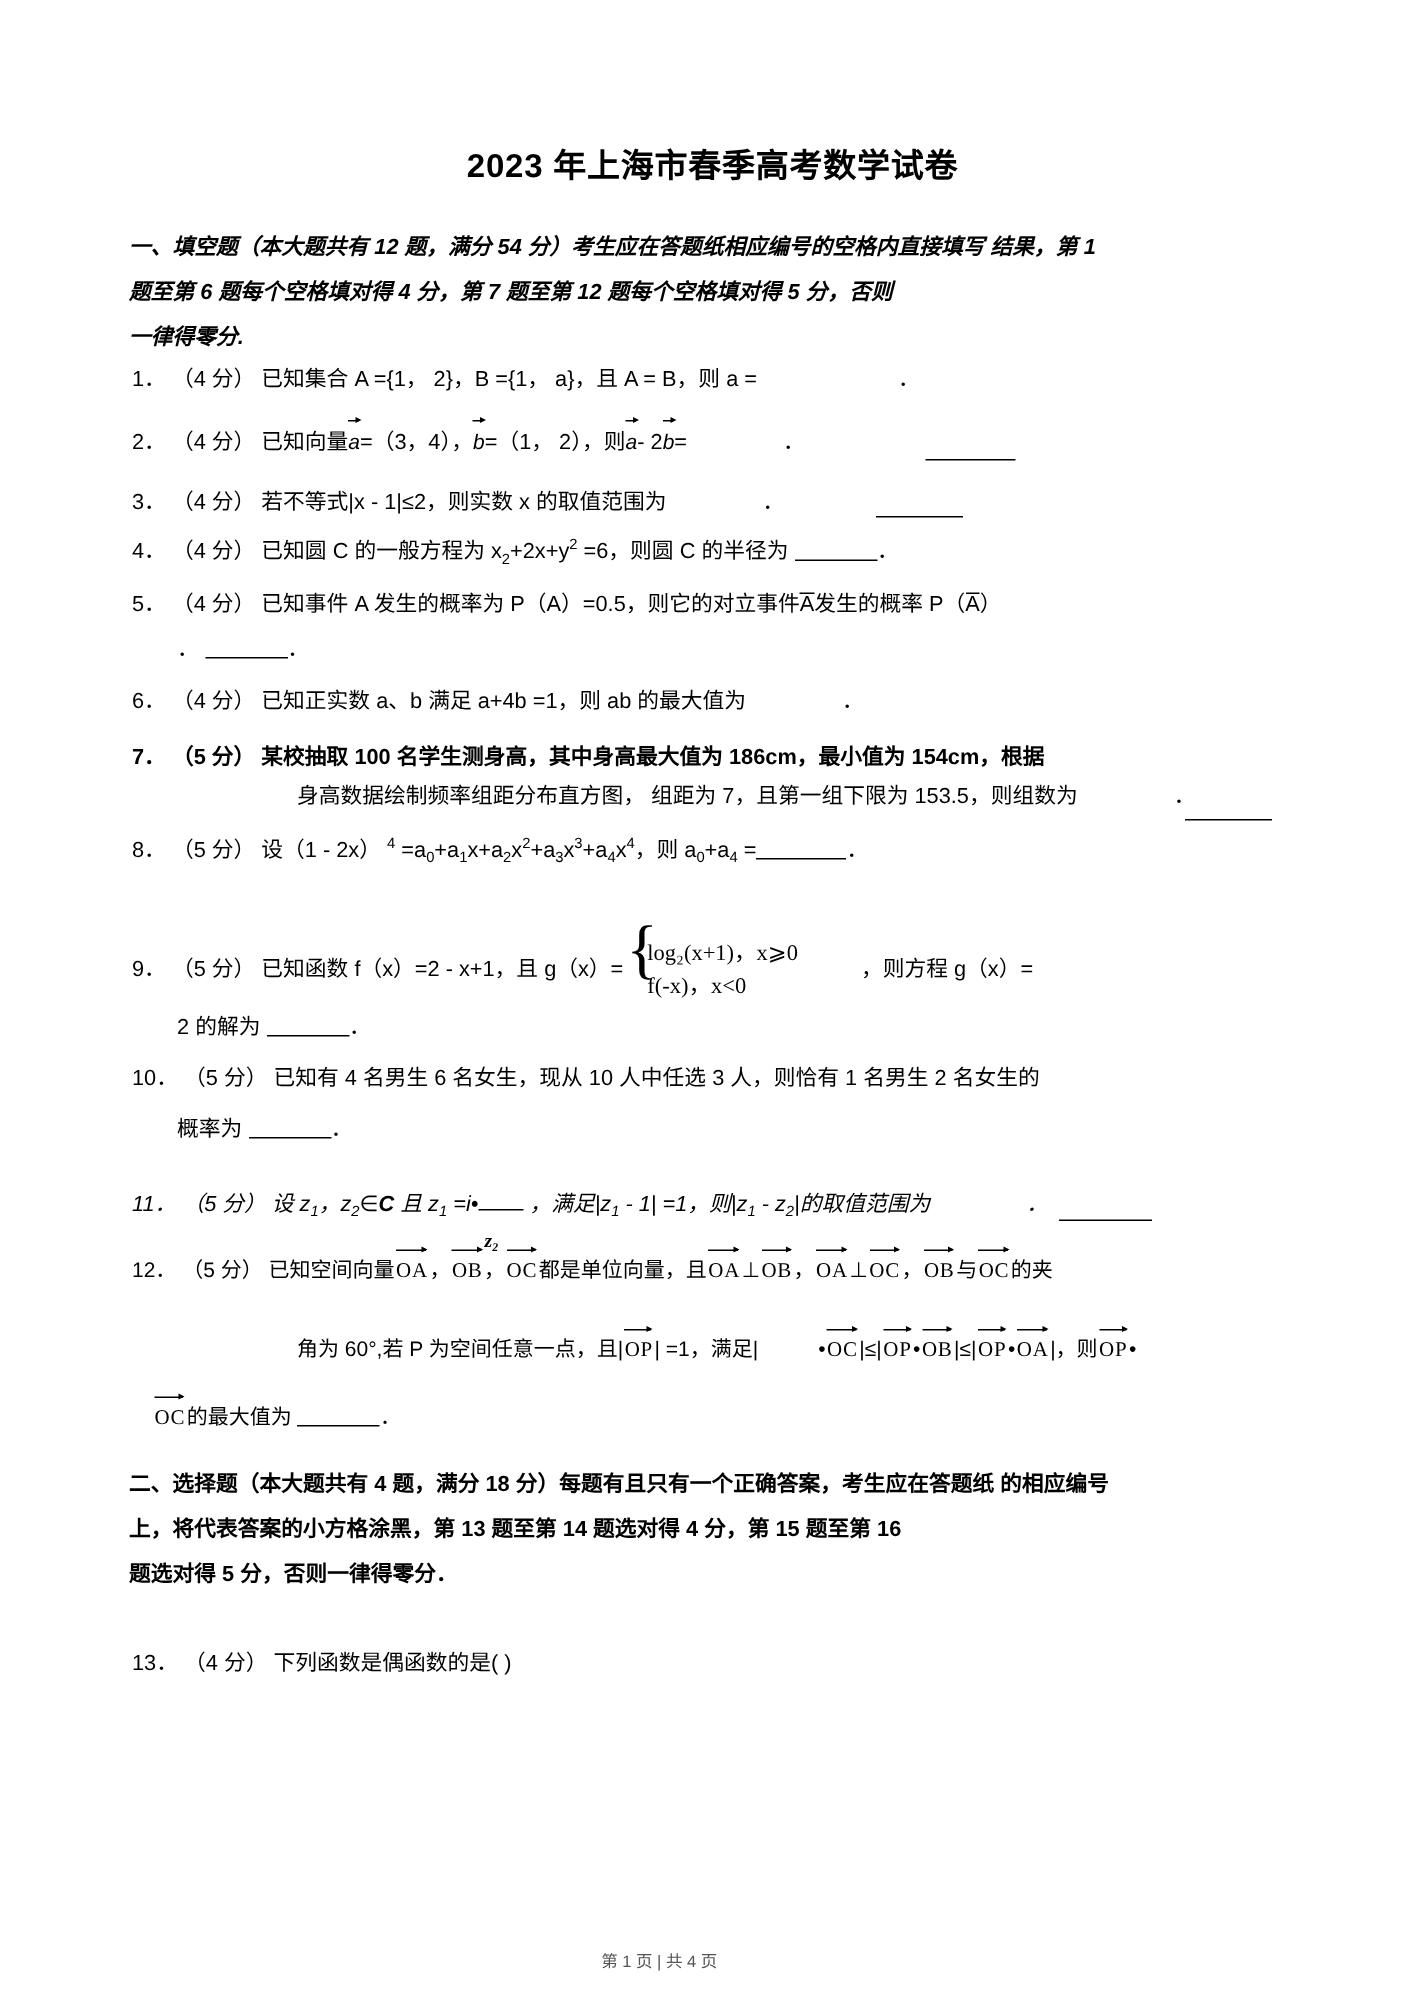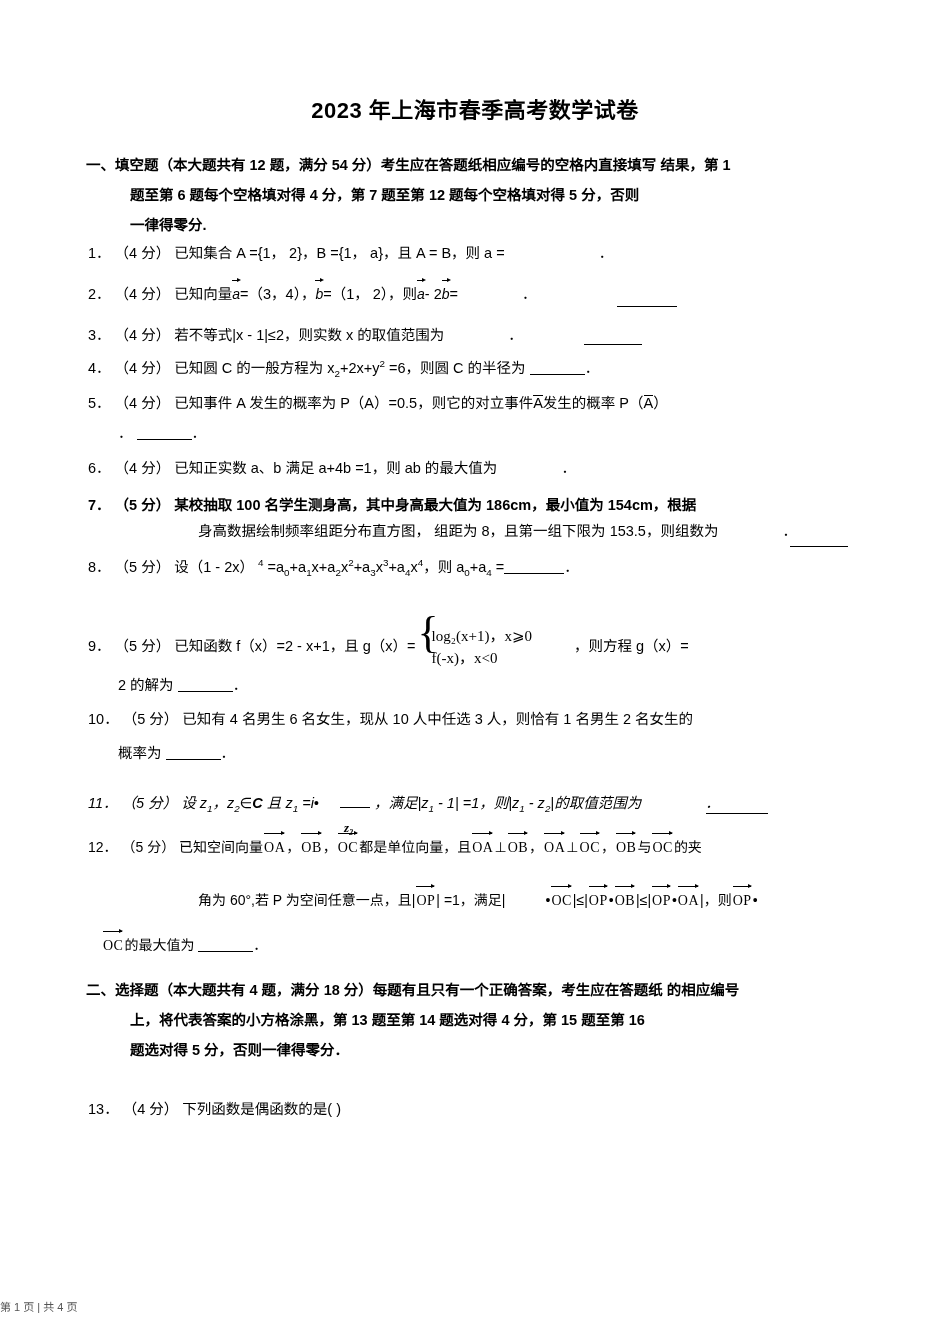--- a/index.html
+++ b/index.html
@@ -40,21 +40,21 @@
   .section-head {
     position: absolute;
     left: 86px;
     width: 790px;
     font-size: 14.5px;
     font-weight: bold;
     line-height: 30px;
     text-align: justify;
   }
   .section-head .ln { display: block; }
-  .section-head .ln.short { text-align: left; margin-left: 44px; }
+  .section-head .ln.short { text-align: left; }
 
   
   .q {
     position: absolute;
     left: 88px;
     width: 800px;
     font-size: 14.5px;
     line-height: 26px;
     white-space: nowrap;
   }
@@ -170,21 +170,20 @@
     font-weight: 300;
   }
   .piecewise .row { display: block; white-space: nowrap; }
 
   
   .fracstack {
     display: inline-block;
     position: relative;
     width: 34px;
     vertical-align: baseline;
-    margin-left: 21px;
   }
   .fracstack .bar {
     display: block;
     border-bottom: 1.6px solid #000;
     width: 30px;
     height: 0.8em;
   }
   .fracstack .den {
     position: absolute;
     left: 4px;
@@ -193,32 +192,33 @@
     font-size: 13px;
     font-weight: bold;
   }
 
   
   .footer {
     position: absolute;
     left: 0;
     top: 1298px;
     width: 879px;
+    text-align: center;
     font-size: 11px;
     color: #555;
   }
 </style>
 </head>
 <body>
 
 <div class="page">
 
   <div class="doc-title">2023 年上海市春季高考数学试卷</div>
 
-  <div class="section-head" style="top:150px;">
+  <div class="section-head" style="top:150px;font-style:italic;">
     <span class="ln">一、填空题（本大题共有 12 题，满分 54 分）考生应在答题纸相应编号的空格内直接填写 结果，第 1</span>
     <span class="ln short">题至第 6 题每个空格填对得 4 分，第 7 题至第 12 题每个空格填对得 5 分，否则</span>
     <span class="ln short">一律得零分.</span>
   </div>
 
   <div class="q" style="top:240px;">
     <span class="num">1．</span>
     <span class="pts">（4 分）</span>
     <span>已知集合 A ={1， 2}，B ={1， a}，且 A = B，则 a =</span>
     <span class="gap90"></span><span>．</span>
@@ -263,21 +263,21 @@
     <span>已知正实数 a、b 满足 a+4b =1，则 ab 的最大值为</span>
     <span class="gap60"></span><span>．</span>
   </div>
 
   <div class="q" style="top:492px;font-weight:bold;">
     <span class="num">7．</span>
     <span class="pts">（5 分）</span>
     <span>某校抽取 100 名学生测身高，其中身高最大值为 186cm，最小值为 154cm，根据</span>
   </div>
   <div class="q indent-2" style="top:518px;">
-    <span>身高数据绘制频率组距分布直方图， 组距为 8，且第一组下限为 153.5，则组数为</span>
+    <span>身高数据绘制频率组距分布直方图， 组距为 7，且第一组下限为 153.5，则组数为</span>
     <span class="gap60"></span><span>．</span>
   </div>
   <div class="float-blank" style="left:790px; top:546px; width:58px;"></div>
 
   <div class="q" style="top:554px;">
     <span class="num">8．</span>
     <span class="pts">（5 分）</span>
     <span>设（1 - 2x）</span>&nbsp;<sup>4</sup>
     <span>=a<sub>0</sub>+a<sub>1</sub>x+a<sub>2</sub>x<sup>2</sup>+a<sub>3</sub>x<sup>3</sup>+a<sub>4</sub>x<sup>4</sup>，则 a<sub>0</sub>+a<sub>4</sub> =</span><span class="blank w60"></span><span>．</span>
   </div>

